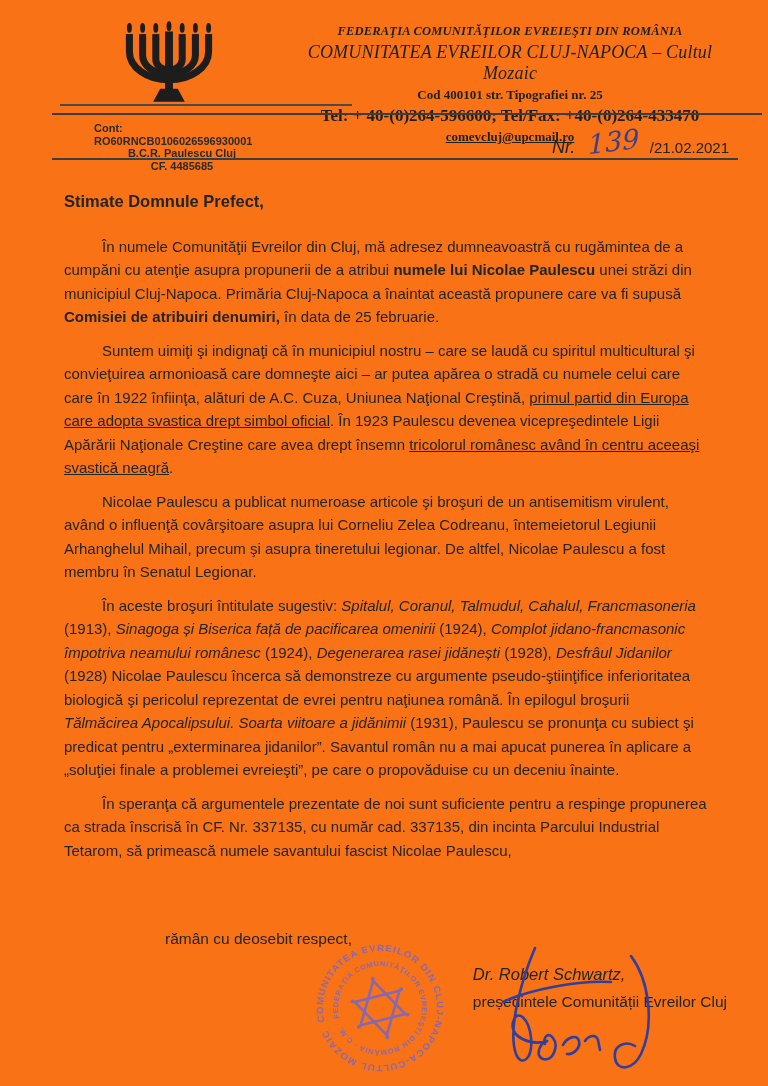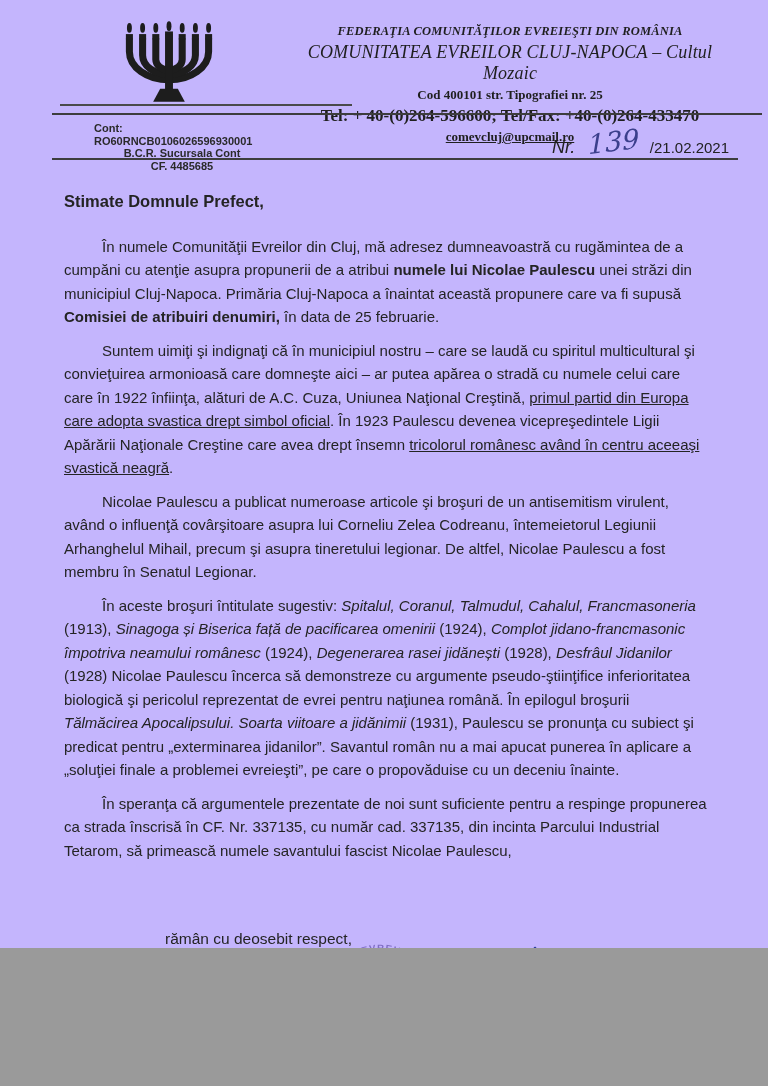--- a/index.html
+++ b/index.html
@@ -1,20 +1,20 @@
 <!DOCTYPE html>
 <html><head>
 <meta charset="utf-8">
 <style>
   * { margin:0; padding:0; box-sizing:border-box; }
   html,body { background:#9a9a9a; }
   body { font-family:"Liberation Sans", sans-serif; }
   .page {
-    position:relative; width:768px; height:948px; margin:0 auto;
-    background:#c4b5fd; overflow:hidden; color:#262626;padding-left:44px;
+    position:relative; width:768px; height:1086px; margin:0 auto;
+    background:#f97316; overflow:hidden; color:#262626;padding-left:44px;
   }
 
   
   .logo { position:absolute; left:98px; top:20px; width:142px; height:88px; }
   .logo-underline { position:absolute; left:60px; top:104px; width:292px; height:2px; background:#4a4a4a; }
   .header-text {
     position:absolute; left:295px; top:24px; width:430px; text-align:center;
     font-family:"Liberation Serif", serif; color:#1f1f1f;
   }
   .hdr-federation { font-size:12.5px; font-weight:bold; font-style:italic; letter-spacing:.2px; }
@@ -93,21 +93,21 @@
     <div class="hdr-org">COMUNITATEA EVREILOR CLUJ-NAPOCA – Cultul Mozaic</div>
     <div class="hdr-address">Cod 400101 str. Tipografiei nr. 25</div>
     <div class="hdr-phone">Tel: + 40-(0)264-596600; Tel/Fax:  +40-(0)264-433470</div>
     <div><span class="hdr-email">comevcluj@upcmail.ro</span></div>
   </div>
 
   <div class="rule-1"></div>
 
   <div class="account">
     <div class="l1">Cont: RO60RNCB0106026596930001</div>
-    <div class="l2">B.C.R.  Sucursala Cont</div>
+    <div class="l2">B.C.R.  Paulescu Cluj</div>
     <div class="l3">CF. 4485685</div>
   </div>
 
   <div class="ref">
     <span class="ref-label">Nr.</span>
     <span class="ref-number">139</span>
     <span class="ref-date">/21.02.2021</span>
   </div>
 
   <div class="rule-2"></div>

